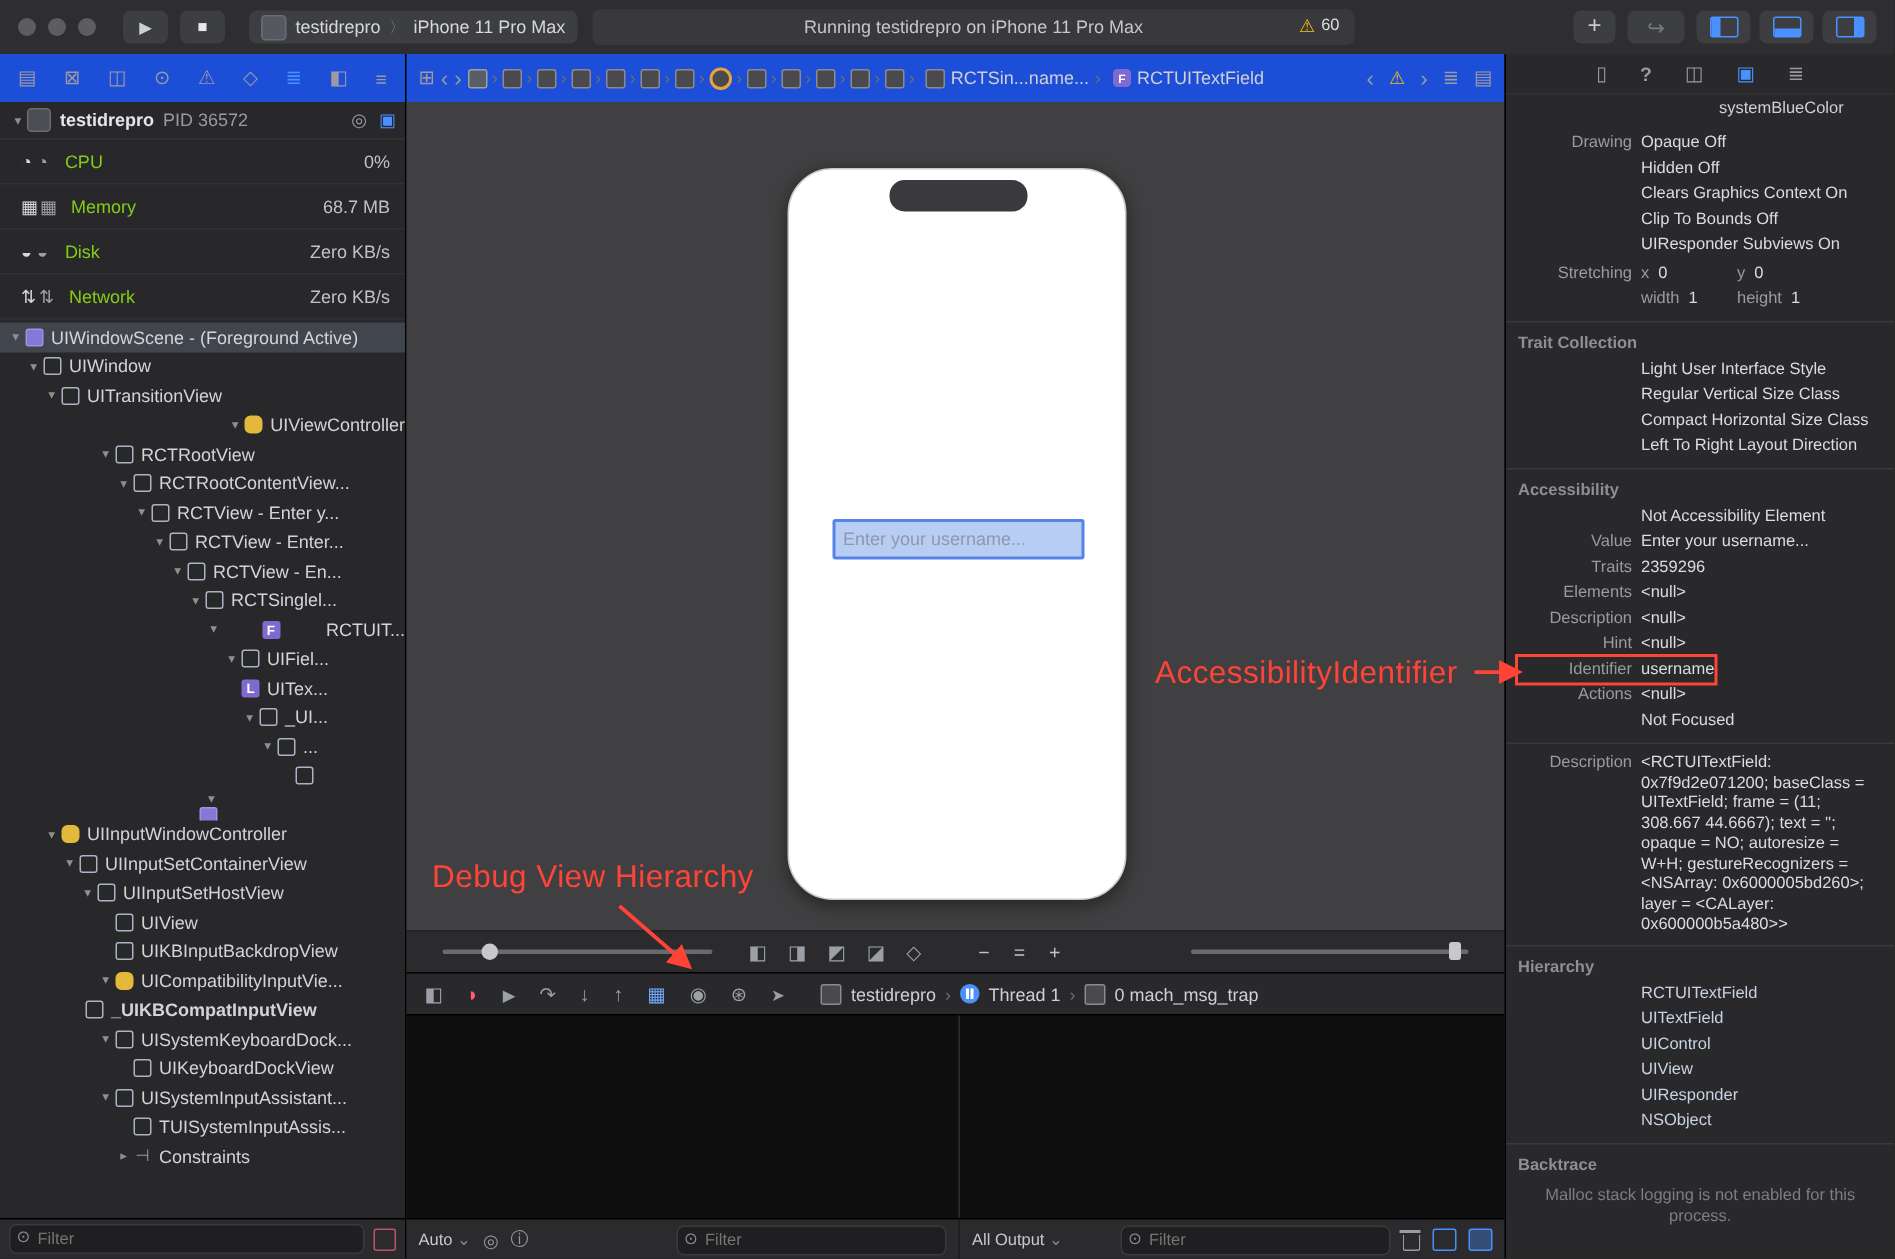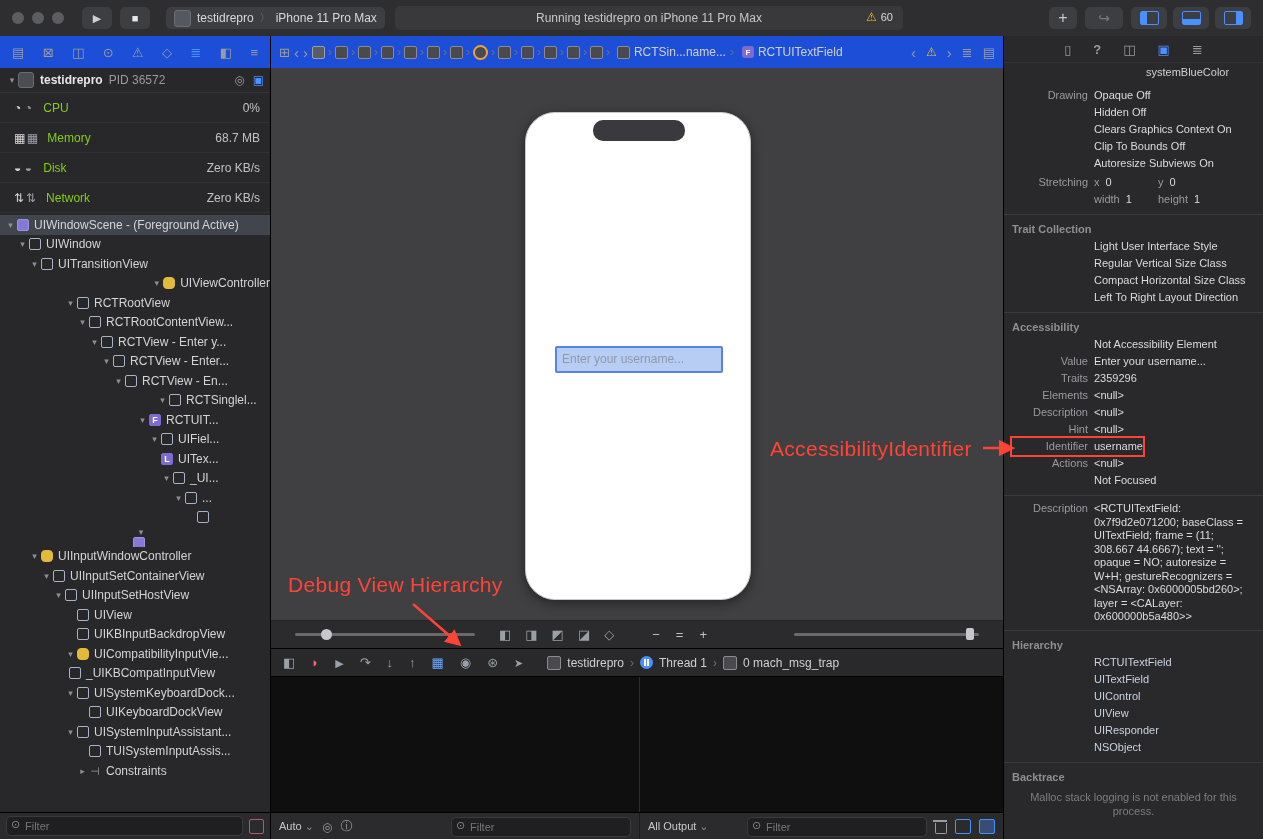--- a/index.html
+++ b/index.html
@@ -361,26 +361,26 @@
       <div class="tree-row ic-view gico-view disc-open" style="padding-left: 100px;">
         <span class="disc"></span>
         <span class="ticon"></span>
         <span class="tlabel">RCTView - Enter...</span>
       </div>
       <div class="tree-row ic-view gico-view disc-open" style="padding-left: 112px;">
         <span class="disc"></span>
         <span class="ticon"></span>
         <span class="tlabel">RCTView - En...</span>
       </div>
-      <div class="tree-row ic-view gico-view disc-open" style="padding-left: 124px; margin-left: 32px;">
+      <div class="tree-row ic-view gico-view disc-open" style="padding-left: 124px;">
         <span class="disc"></span>
         <span class="ticon"></span>
         <span class="tlabel">RCTSinglel...</span>
       </div>
-      <div class="tree-row ic-field-f gico-field-f disc-open" style="padding-left: 136px;">
+      <div class="tree-row ic-field-f gico-field-f disc-open" style="padding-left: 136px; justify-content: space-between;">
         <span class="disc"></span>
         <span class="ticon"></span>
         <span class="tlabel">RCTUIT...</span>
       </div>
       <div class="tree-row ic-view gico-view disc-open" style="padding-left: 148px;">
         <span class="disc"></span>
         <span class="ticon"></span>
         <span class="tlabel">UIFiel...</span>
       </div>
       <div class="tree-row ic-label-l gico-label-l" style="padding-left: 148px;">
@@ -431,21 +431,21 @@
       <div class="tree-row ic-view gico-view" style="padding-left: 64px;">
         <span class="disc"></span>
         <span class="ticon"></span>
         <span class="tlabel">UIKBInputBackdropView</span>
       </div>
       <div class="tree-row ic-vc gico-vc disc-open" style="padding-left: 64px;">
         <span class="disc"></span>
         <span class="ticon"></span>
         <span class="tlabel">UICompatibilityInputVie...</span>
       </div>
-      <div class="tree-row ic-view gico-view" style="padding-left: 56px;">
+      <div class="tree-row ic-view gico-view" style="padding-left: 44px; font-weight: bold;">
         <span class="disc"></span>
         <span class="ticon"></span>
         <span class="tlabel">_UIKBCompatInputView</span>
       </div>
       <div class="tree-row ic-view gico-view disc-open" style="padding-left: 64px;">
         <span class="disc"></span>
         <span class="ticon"></span>
         <span class="tlabel">UISystemKeyboardDock...</span>
       </div>
       <div class="tree-row ic-view gico-view" style="padding-left: 76px;">
@@ -592,21 +592,21 @@
         <div class="insp-row">
           <span class="insp-label"></span>
           <span class="insp-value">Clears Graphics Context On</span>
         </div>
         <div class="insp-row">
           <span class="insp-label"></span>
           <span class="insp-value">Clip To Bounds Off</span>
         </div>
         <div class="insp-row">
           <span class="insp-label"></span>
-          <span class="insp-value">Autoresize Subviews On</span>
+          <span class="insp-value">UIResponder Subviews On</span>
         </div>
       </div>
 
     <div class="insp-row" style="margin-top:2px">
       <span class="insp-label">Stretching</span>
       <span class="kv"><span class="k">x</span><span class="v">0</span></span>
       <span class="kv"><span class="k">y</span><span class="v">0</span></span>
     </div>
     <div class="insp-row">
       <span class="insp-label"></span>

